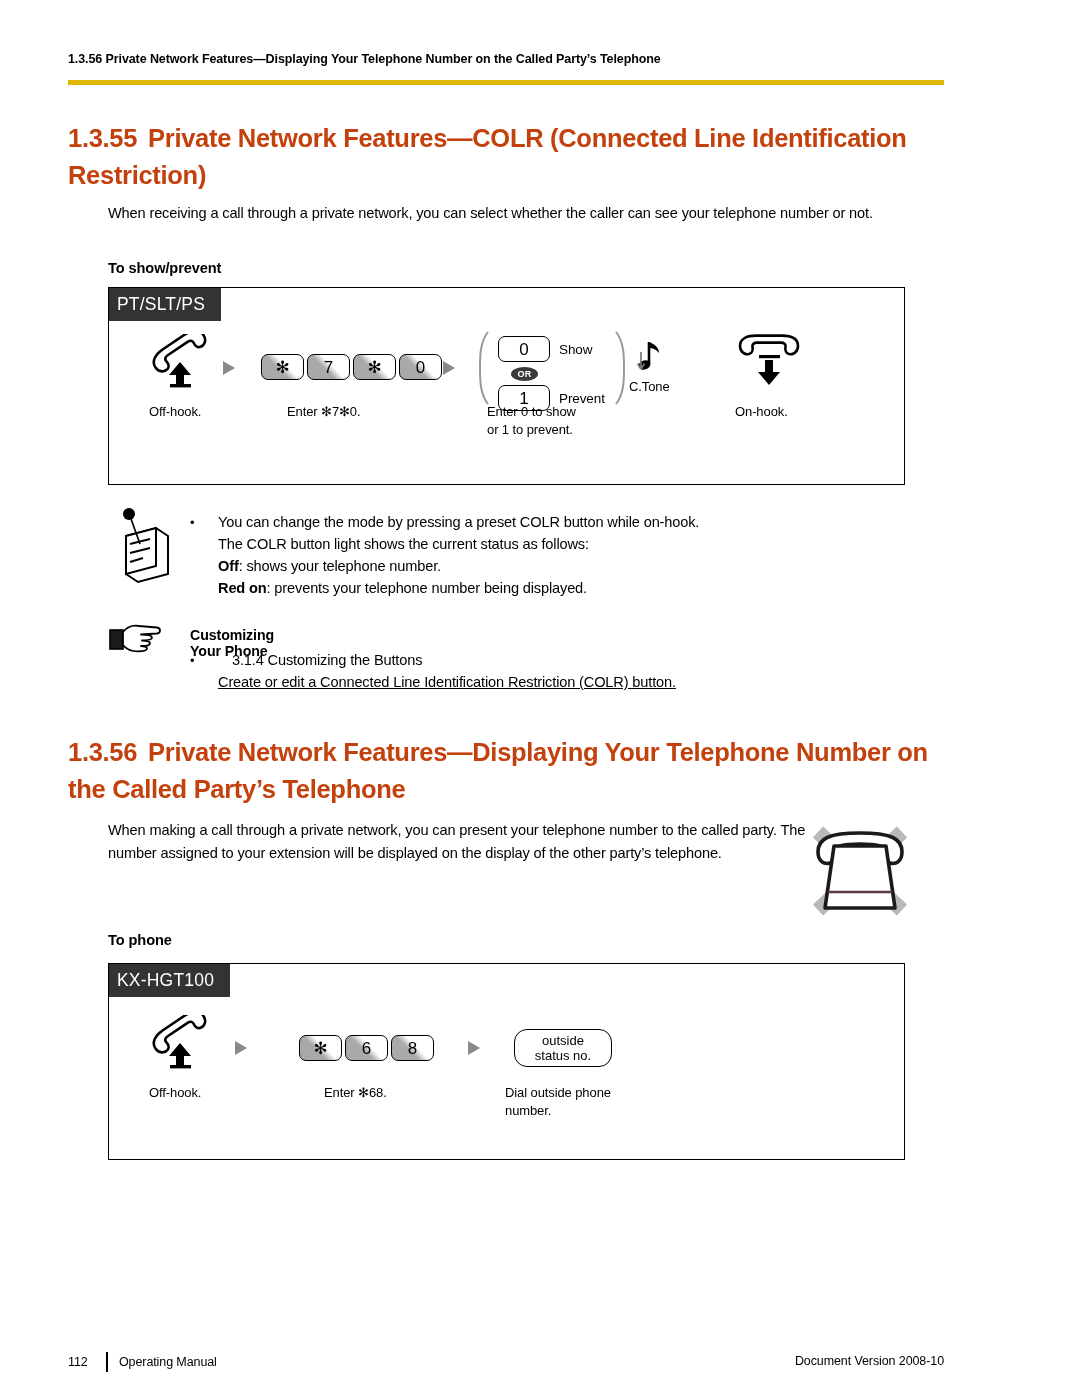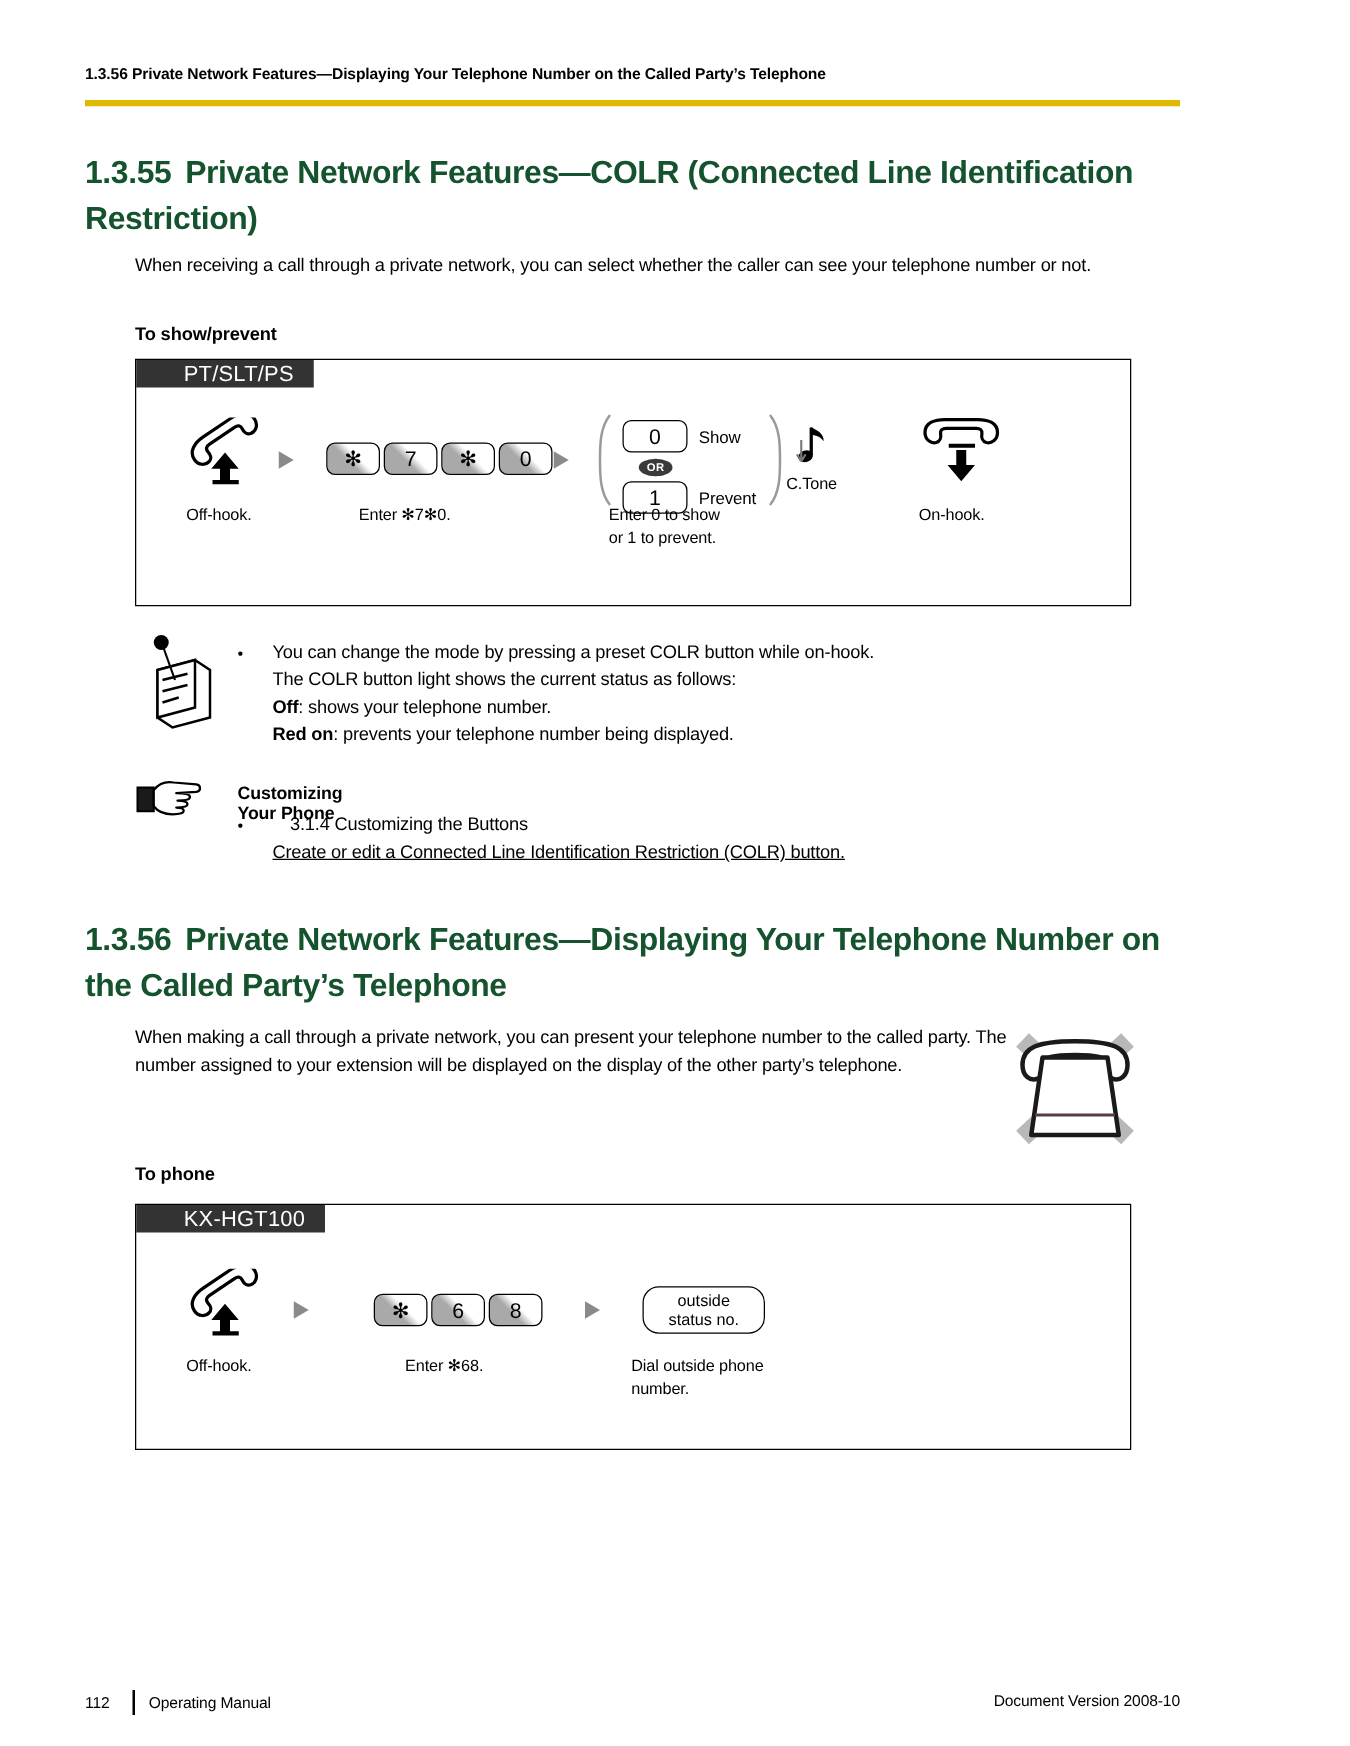--- a/index.html
+++ b/index.html
@@ -44,21 +44,21 @@
     background: #e0b800;
   }
 
   
   .sec-head {
     position: absolute;
     font-size: 25.5px;
     font-weight: bold;
     line-height: 37px;
     letter-spacing: -0.3px;
-    color: #14532d;
+    color: #c2410c;
   }
   #sec-head-1 { left: 68px; top: 120px; width: 890px; }
   #sec-head-2 { left: 68px; top: 734px; width: 890px; }
   .sec-num { margin-right: 11px; }
 
   
   .body-p {
     position: absolute;
     font-size: 14.6px;
     line-height: 22.5px;
@@ -83,28 +83,28 @@
     background: #fff;
     box-sizing: border-box;
   }
   #proc-box-1 { left: 108px; top: 287px; width: 797px; height: 198px; }
   #proc-box-2 { left: 108px; top: 963px; width: 797px; height: 197px; }
 
   .proc-tab {
     position: absolute;
     left: 0px;
     top: 0px;
-    height: 22px;
+    height: 33px;
     background: #333333;
     color: #ffffff;
     font-size: 17.5px;
     letter-spacing: 0.2px;
     display: flex;
     align-items: center;
-    padding: 0 16px 0 38px;
+    padding: 0 16px 0 8px;
     box-sizing: border-box;
   }
 
   .glyph { position: absolute; }
   .cap {
     position: absolute;
     font-size: 13px;
     line-height: 18px;
     letter-spacing: -0.1px;
   }

